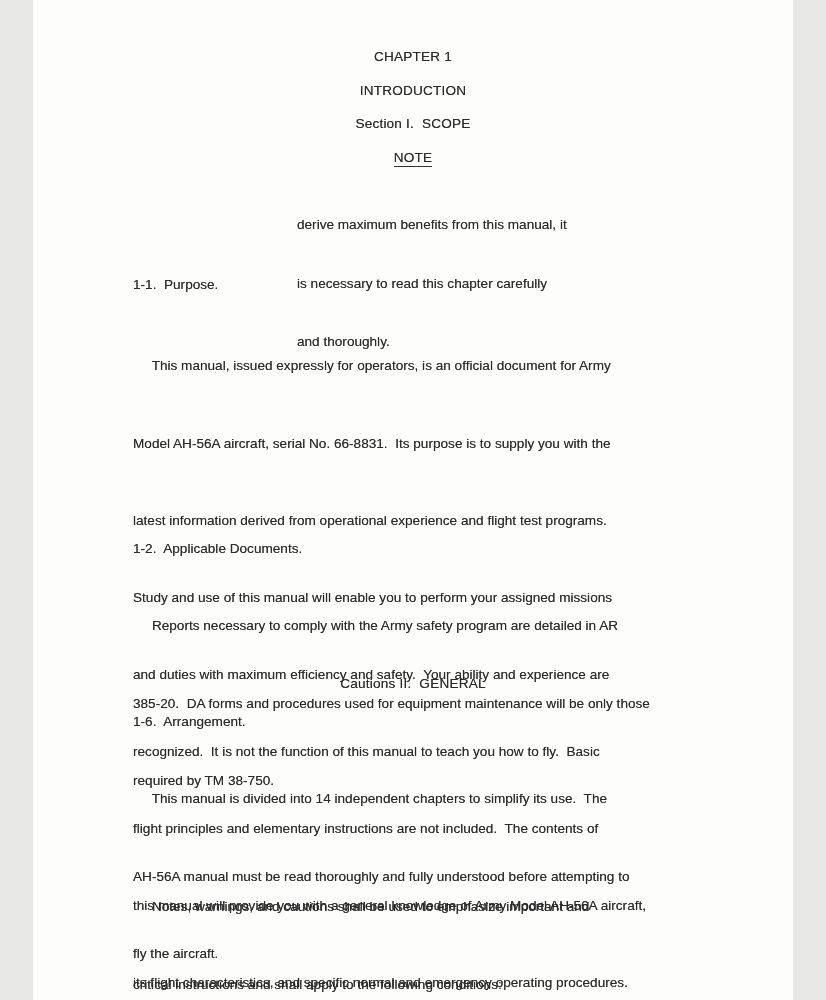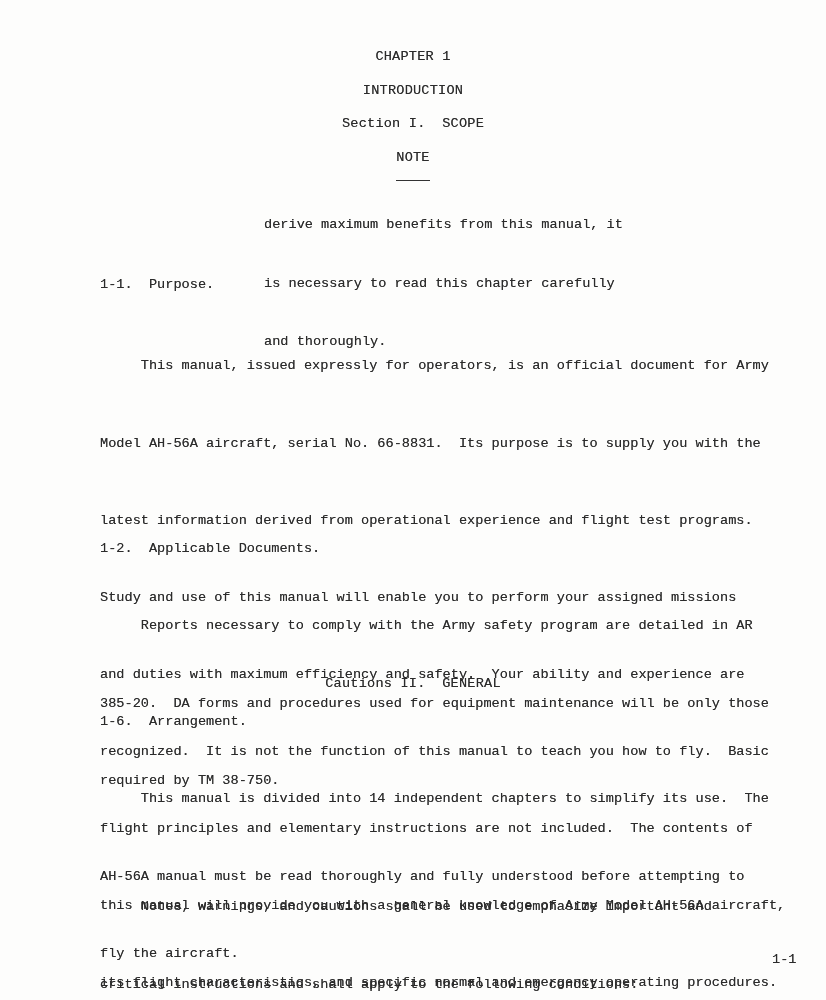--- a/index.html
+++ b/index.html
@@ -2,41 +2,41 @@
 <html><head>
 <meta charset="utf-8">
 <style>
   html, body {
     margin: 0;
     padding: 0;
     background: #e8e8e6;
   }
   .page {
     position: relative;
-    width: 826px;
+    width: 760px;
     height: 1000px;
     margin: 0 auto;
     background: #fdfdfc;
-    font-family: Liberation Mono, monospace;
+    font-family: Liberation Sans, sans-serif;
     font-size: 13.6px;
     color: #2b2b2b;
     text-shadow: 0 0 0.5px rgba(45,45,45,0.65);
     overflow: hidden;
   }
   .center-head {
     position: absolute;
     left: 0;
     right: 0;
     text-align: center;
     white-space: pre;
     letter-spacing: 0.2px;
   }
   .underlined {
     border-bottom: 1.6px solid #333;
-    padding-bottom: 15px;
+    padding-bottom: 1px;
   }
   .note-block {
     position: absolute;
     left: 264px;
     top: 176px;
     white-space: pre;
     line-height: 19.5px;
   }
   .para-head {
     position: absolute;

